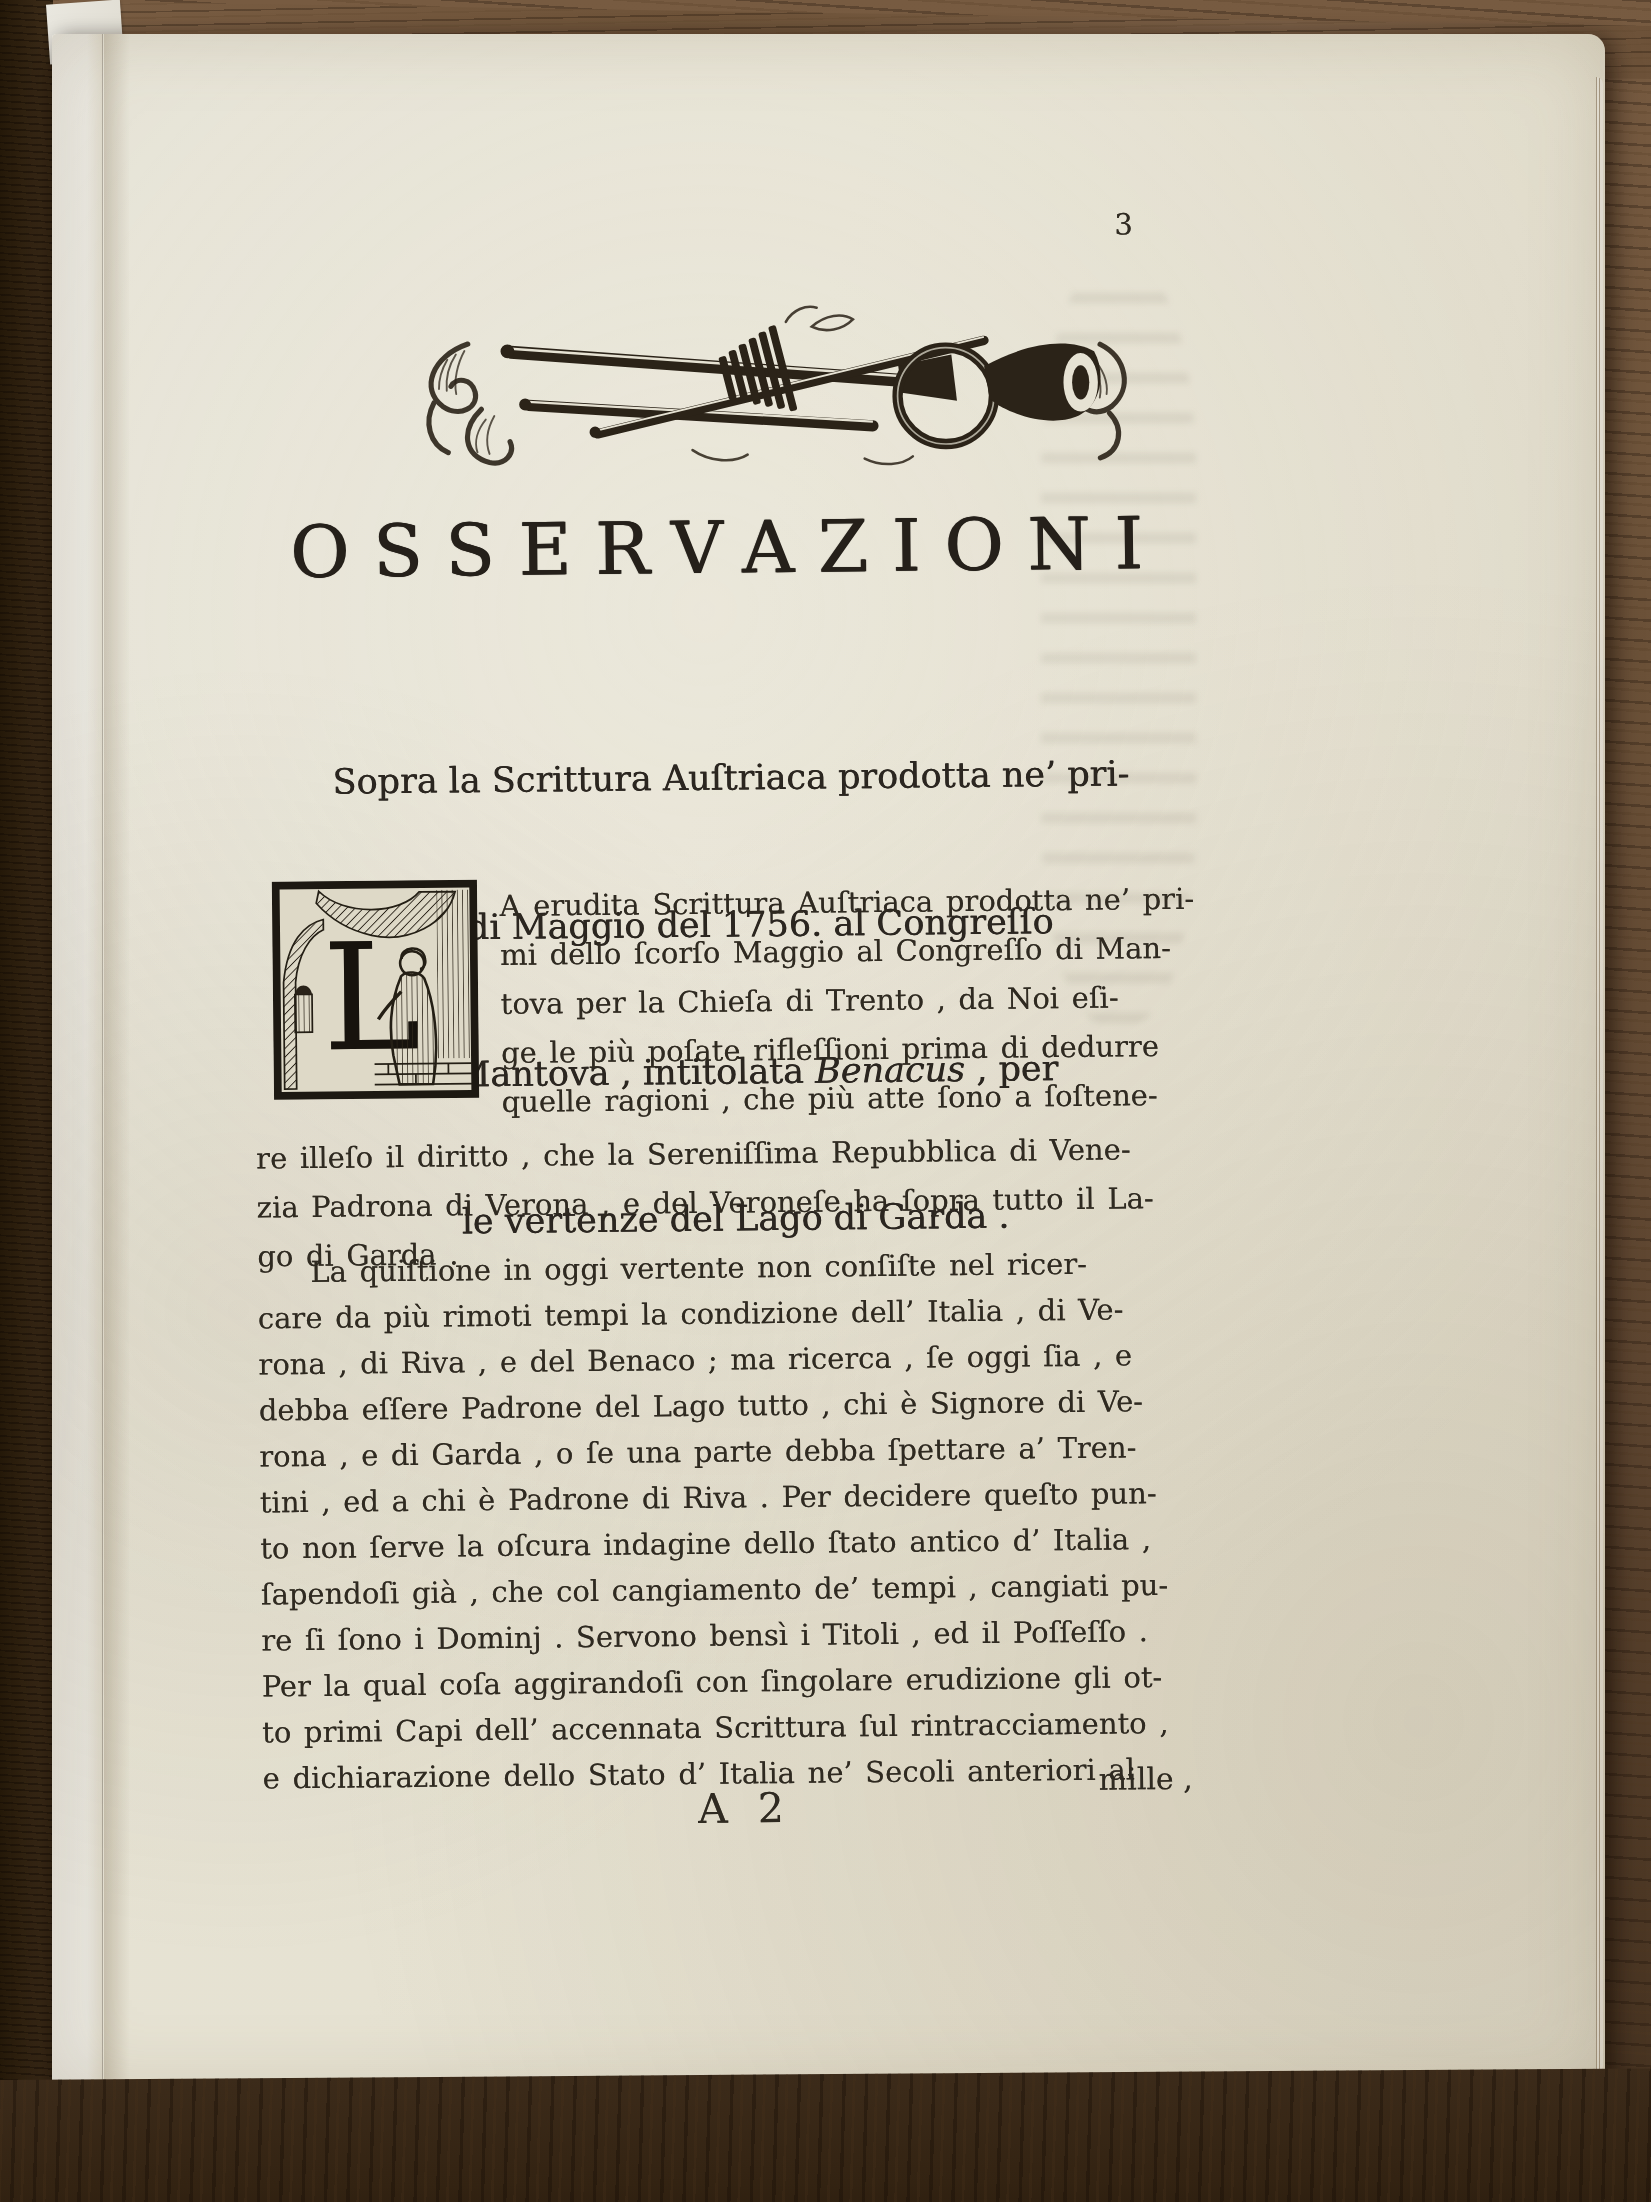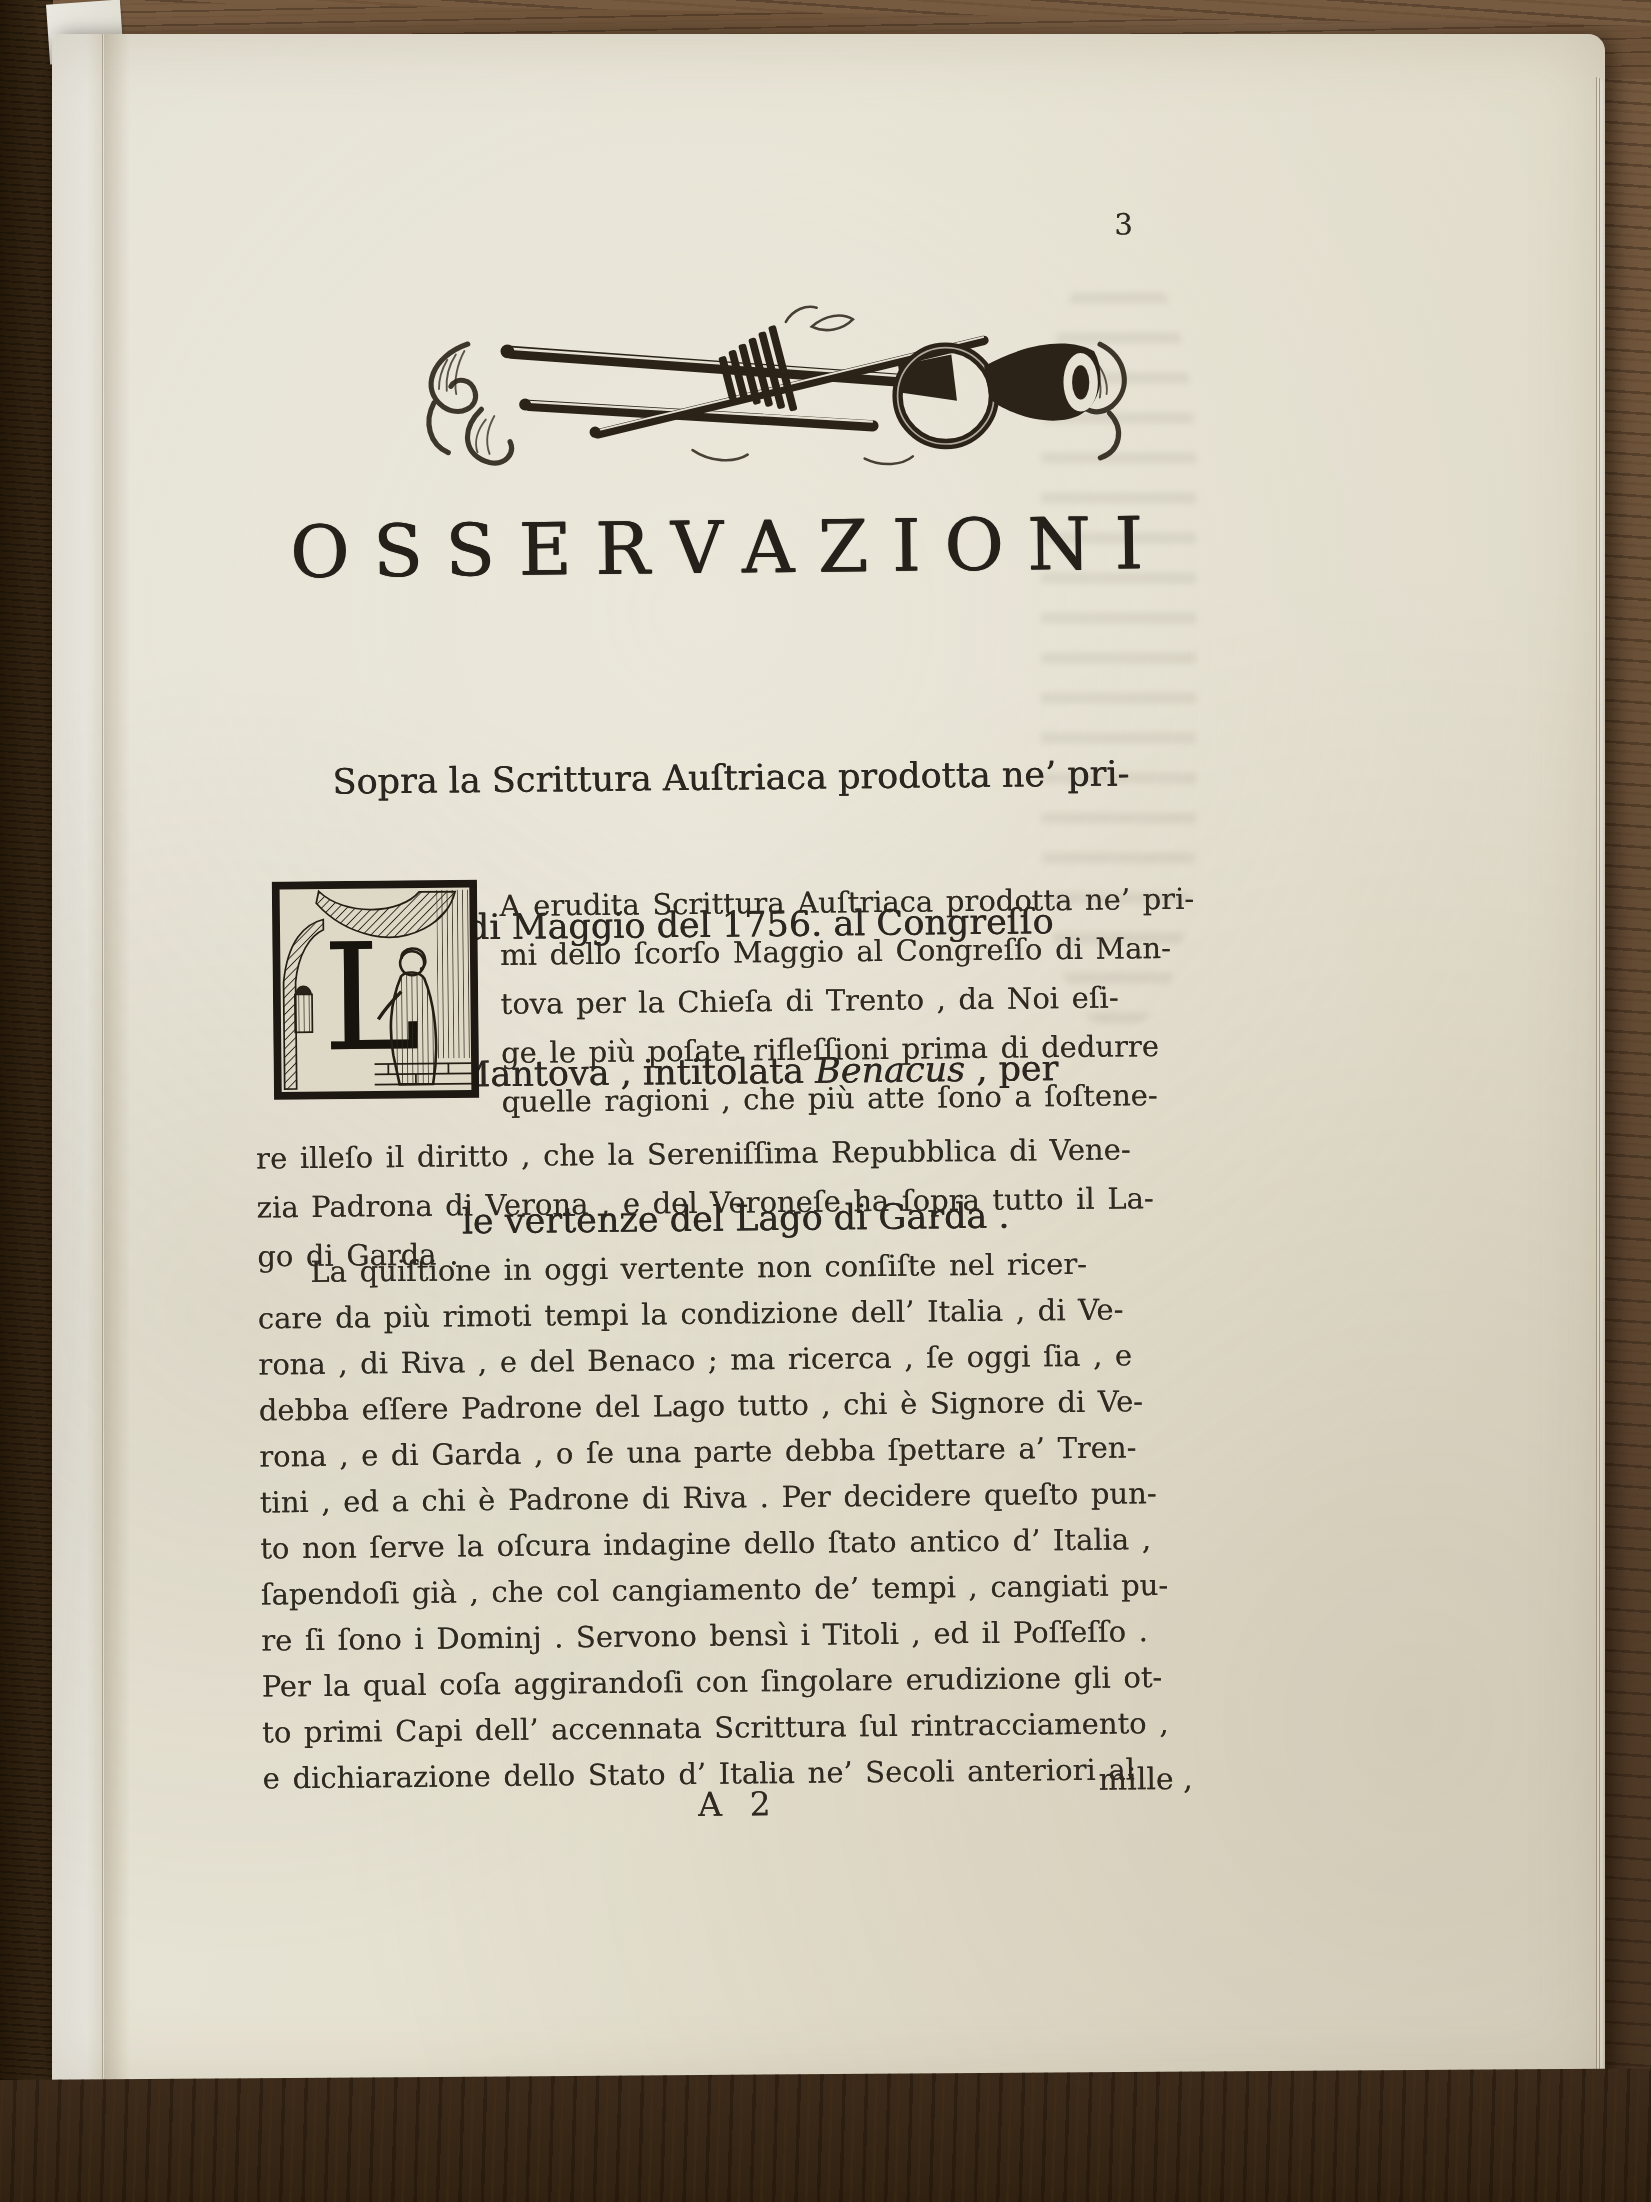--- a/index.html
+++ b/index.html
@@ -96,21 +96,21 @@
     color:#2b2620;text-shadow:0.5px 0 0 currentColor;
   }
   .subtitle .it{font-style:italic;}
   .body-text{font-size:29px;word-spacing:3.4px;}
   .tline{white-space:pre;}
   .dropcap{position:absolute;left:224px;top:847px;width:206px;height:219px;}
   .p1wrap{position:absolute;left:452px;top:850px;line-height:49px;}
   .p1full{position:absolute;left:206px;top:1100px;line-height:49px;}
   .p2{position:absolute;left:206px;top:1215px;line-height:46px;}
   .p2 .tline:first-child{padding-left:53px;}
-  .sig{position:absolute;left:641px;top:1755px;font-size:33px;letter-spacing:8.6px;white-space:pre;}
+  .sig{position:absolute;left:641px;top:1755px;font-size:41px;letter-spacing:8.6px;white-space:pre;}
   .catchword{position:absolute;left:878px;top:1736px;width:258px;text-align:right;font-size:30px;white-space:pre;}
   .ink{stroke:#2b2318;fill:none;stroke-linecap:round;}
 </style>
 </head>
 <body>
 
 <div class="wood-base"></div>
 <div class="wood-top"></div>
 <div class="wood-left"></div>
 <div class="top-left-pages"></div>

